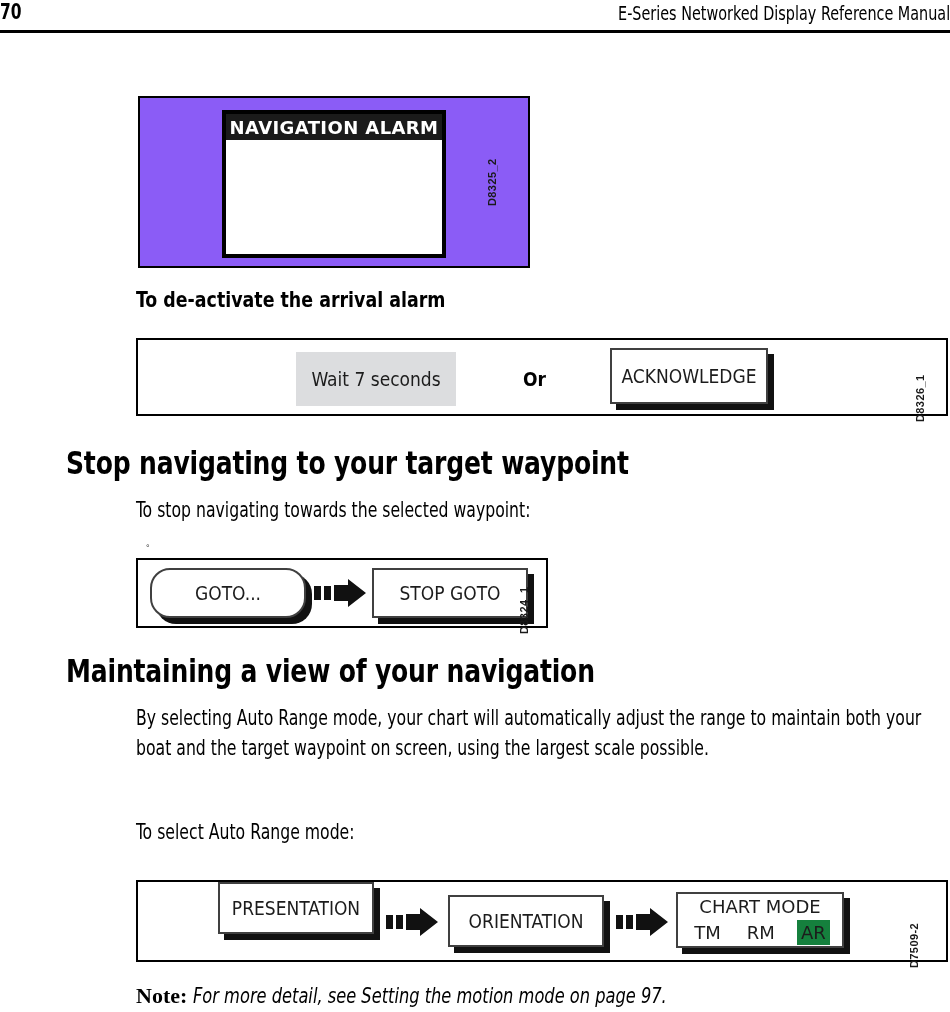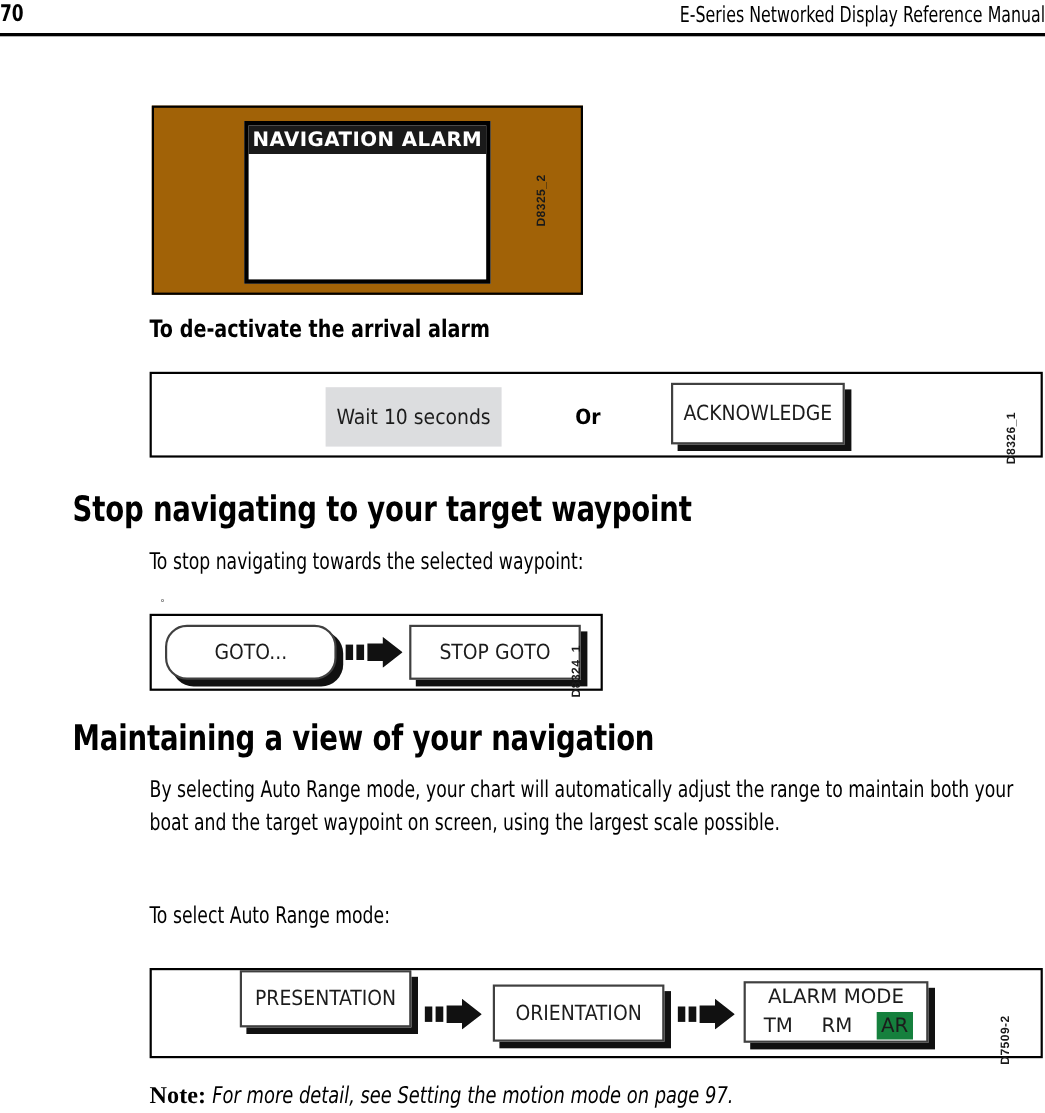--- a/index.html
+++ b/index.html
@@ -117,21 +117,21 @@
     letter-spacing: 0.4px;
     transform: rotate(-90deg);
     transform-origin: left bottom;
     white-space: nowrap;
     color: #1a1a1a;
   }
 
   
   .gray-panel {
     position: absolute;
-    background: #a16207;
+    background: #8b5cf6;
     border: 2px solid #000;
     box-sizing: border-box;
   }
   .alarm-dialog {
     position: absolute;
     background: #ffffff;
     border: 4px solid #000;
     box-sizing: border-box;
   }
   .alarm-titlebar {
@@ -248,21 +248,21 @@
 <div class="gray-panel" style="left:138px; top:96px; width:392px; height:172px;">
   <div class="alarm-dialog" style="left:82px; top:12px; width:224px; height:148px;">
     <div class="alarm-titlebar">NAVIGATION ALARM</div>
   </div>
   <div class="figure-id" style="left:358px; top:96px;">D8325_2</div>
 </div>
 
 <div class="h2" style="left:136px; top:287px;">To de-activate the arrival alarm</div>
 
 <div class="figure-frame" style="left:136px; top:338px; width:812px; height:78px;">
-  <div class="flat-box" style="left:158px; top:12px; width:160px; height:54px;">Wait 10 seconds</div>
+  <div class="flat-box" style="left:158px; top:12px; width:160px; height:54px;">Wait 7 seconds</div>
   <div class="or-word" style="left:385px; top:28px;">Or</div>
   <div class="softkey" style="left:472px; top:8px; width:158px; height:56px;">ACKNOWLEDGE</div>
   <div class="figure-id" style="left:788px; top:70px;">D8326_1</div>
 </div>
 
 <div class="h1" style="left:66px; top:444px;">Stop navigating to your target waypoint</div>
 <div class="body-text" style="left:136px; top:495px; width:900px;">To stop navigating towards the selected waypoint:</div>
 
 <div class="tiny-mark" style="left:146px; top:543px;">°</div>
 
@@ -302,21 +302,21 @@
 
   <div class="step-arrow" style="left:478px; top:26px;">
     <svg width="52" height="28" viewBox="0 0 52 28" xmlns="http://www.w3.org/2000/svg">
       <rect x="0" y="7" width="7" height="14" fill="#111"></rect>
       <rect x="10" y="7" width="7" height="14" fill="#111"></rect>
       <path d="M20 6 L34 6 L34 0 L52 14 L34 28 L34 22 L20 22 Z" fill="#111"></path>
     </svg>
   </div>
 
   <div class="softkey motion-key" style="left:538px; top:10px; width:168px; height:56px;">
-    <span class="motion-title">ALARM MODE</span>
+    <span class="motion-title">CHART MODE</span>
     <span class="motion-row">
       <span class="motion-opt">TM</span>
       <span class="motion-opt">RM</span>
       <span class="motion-opt selected">AR</span>
     </span>
   </div>
 
   <div class="figure-id" style="left:782px; top:74px;">D7509-2</div>
 </div>
 

